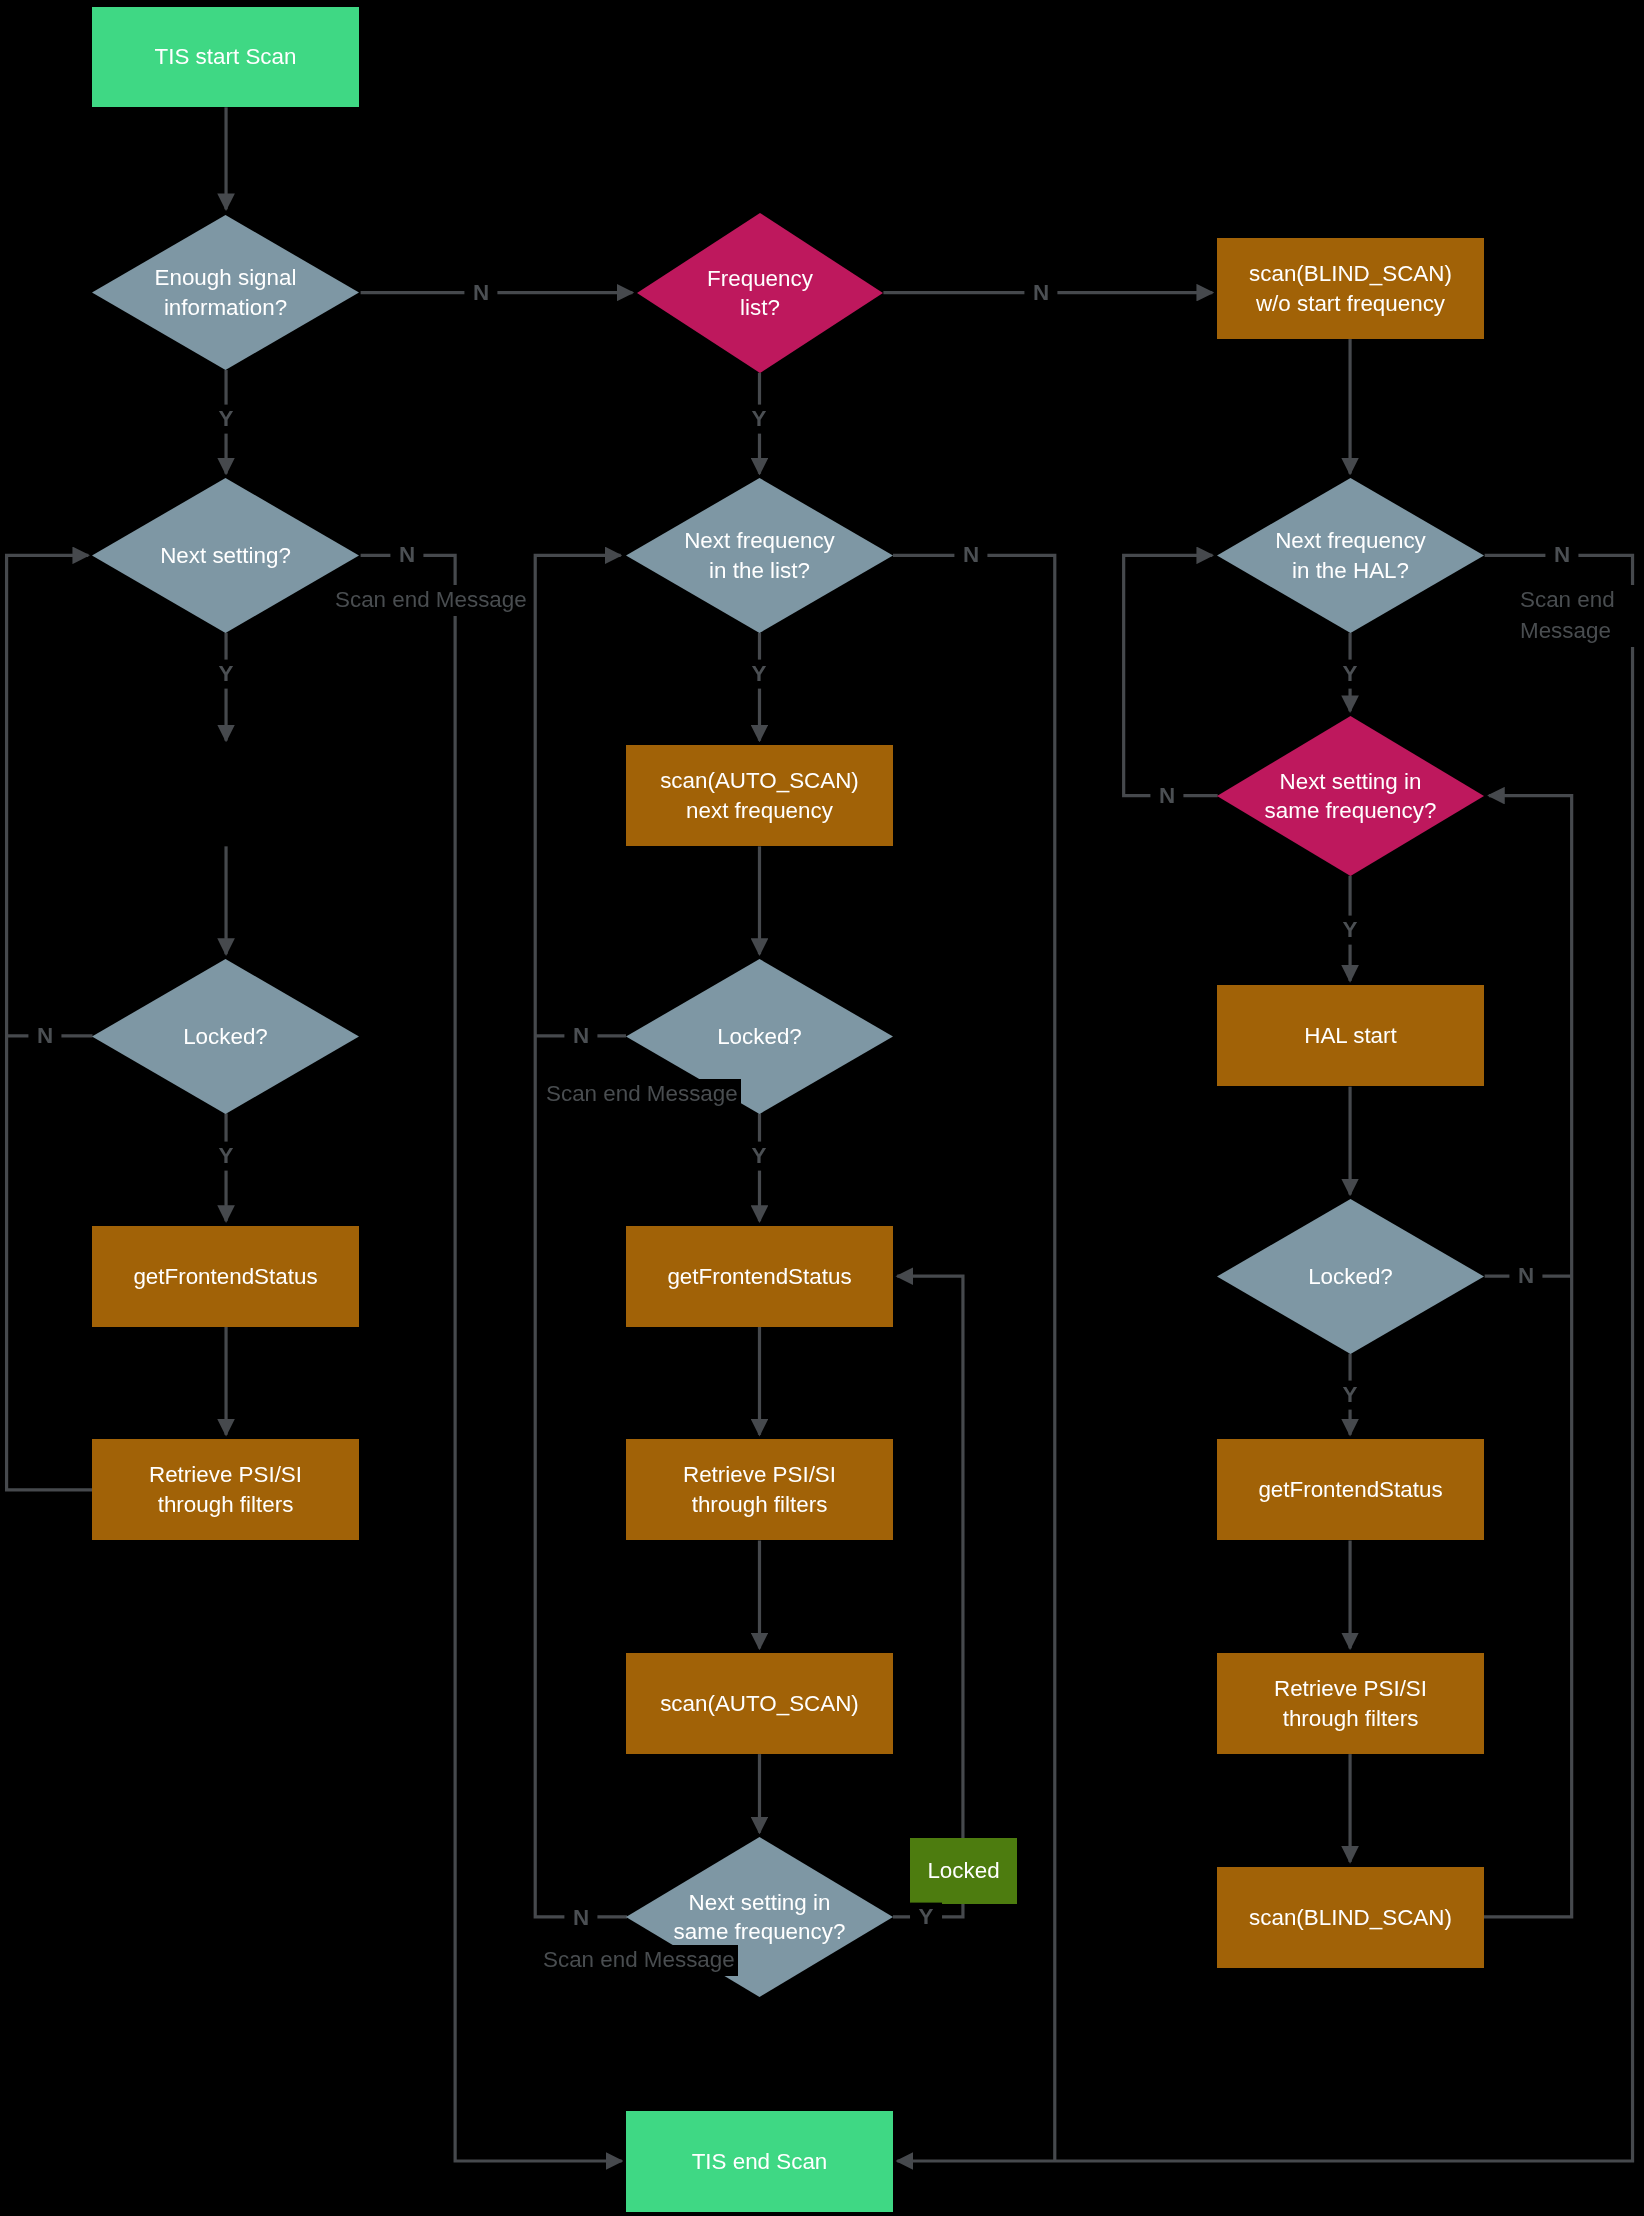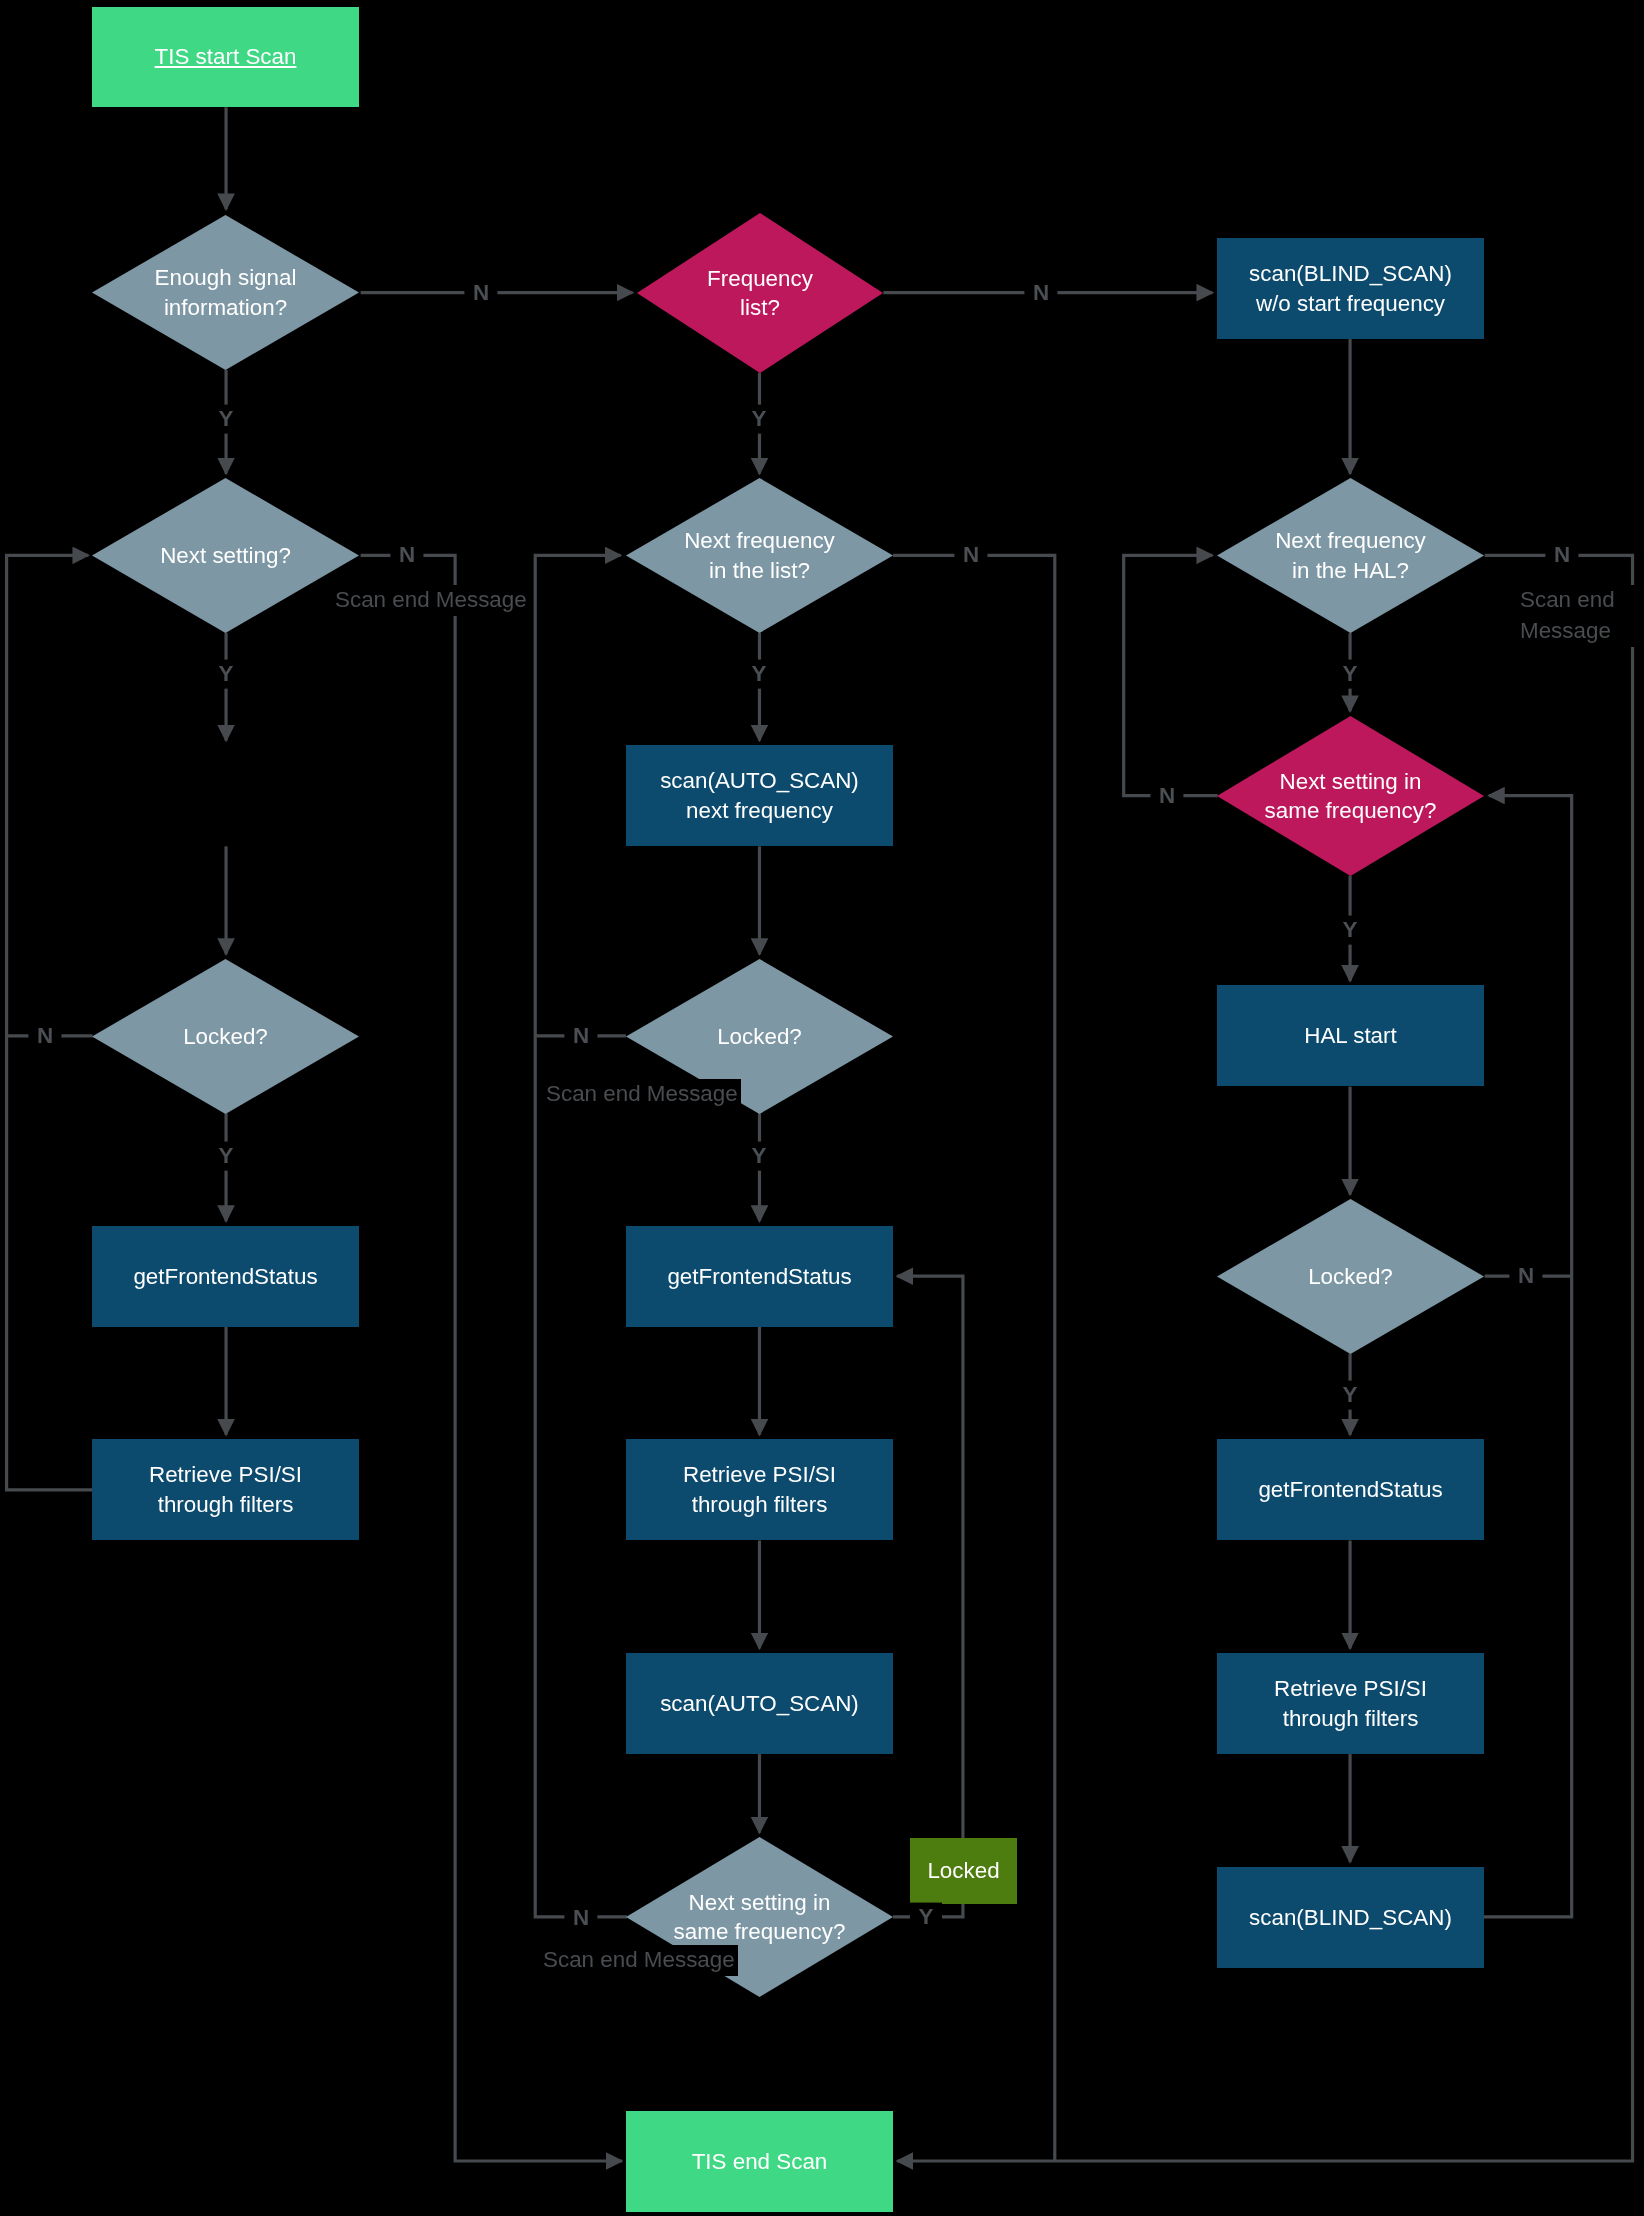--- a/index.html
+++ b/index.html
@@ -2,21 +2,21 @@
 <html style="font-size:8.5px"><head>
 <meta charset="utf-8">
 <style>
   html,body{margin:0;padding:0;background:#000;}
   #canvas{position:relative;width:1645px;height:2216px;background:#000;overflow:hidden;
           font-family:"Liberation Sans", sans-serif;}
   #wires{position:absolute;left:0;top:0;width:1645px;height:2216px;}
   .node{position:absolute;display:flex;align-items:center;justify-content:center;
         text-align:center;color:#fff;font-size:22.4px;line-height:1.3;white-space:pre-line;}
   .term{background:#3FD884;}
-  .proc{background:#0c4a6e;}
+  .proc{background:#a16207;}
   .decision{clip-path:polygon(50% 0,100% 50%,50% 100%,0 50%);padding:0 29px;box-sizing:border-box;}
   .d-gray{background:#7E97A4;}
   .d-blue{background:#be185d;}
   .chip{background:#4d7c0f;}
   .lbl{position:absolute;transform:translate(-50%,-50%);color:#4B4F53;font-size:22.4px;
        font-weight:bold;background:#000;padding:3.2px 8.5px;line-height:1;}
   .msg{position:absolute;color:#494D50;font-size:22.4px;line-height:1.38;text-align:left;
        background:#000;padding:0 3.2px 0 0;}
 </style>
 </head>
@@ -63,21 +63,21 @@
       <path d="M2528,1640 V1837" marker-end="url(#arr)"></path>
       <path d="M2528,2035 V2237" marker-end="url(#arr)"></path>
       <path d="M2780,2390 H2943"></path>
       <path d="M2778,3590 H2943 V1490 H2788" marker-end="url(#arr)"></path>
       <path d="M2528,2535 V2687" marker-end="url(#arr)"></path>
       <path d="M2528,2885 V3087" marker-end="url(#arr)"></path>
       <path d="M2528,3285 V3487" marker-end="url(#arr)"></path>
     </g>
   </svg>
 
-  <div class="node term" style="left:92px;top:7px;width:267px;height:100px;text-decoration:underline;">TIS start Scan</div>
+  <div class="node term" style="left:92px;top:7px;width:267px;height:100px;">TIS start Scan</div>
 
   <div class="node decision d-gray" style="left:92px;top:215px;width:267px;height:155px;">Enough signal
 information?</div>
 
   <div class="node decision d-blue" style="left:637px;top:213px;width:246px;height:160px;">Frequency
 list?</div>
 
   <div class="node proc" style="left:1217px;top:238px;width:267px;height:101px;">scan(BLIND_SCAN)
 w/o start frequency</div>
 

